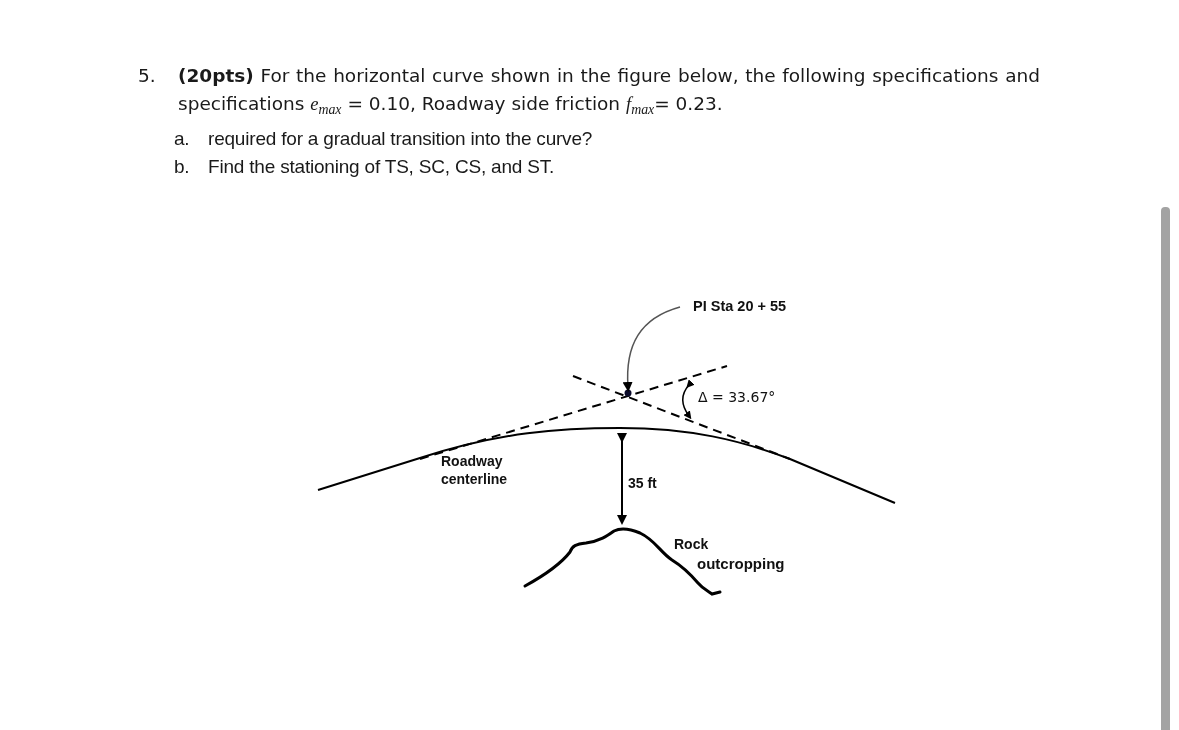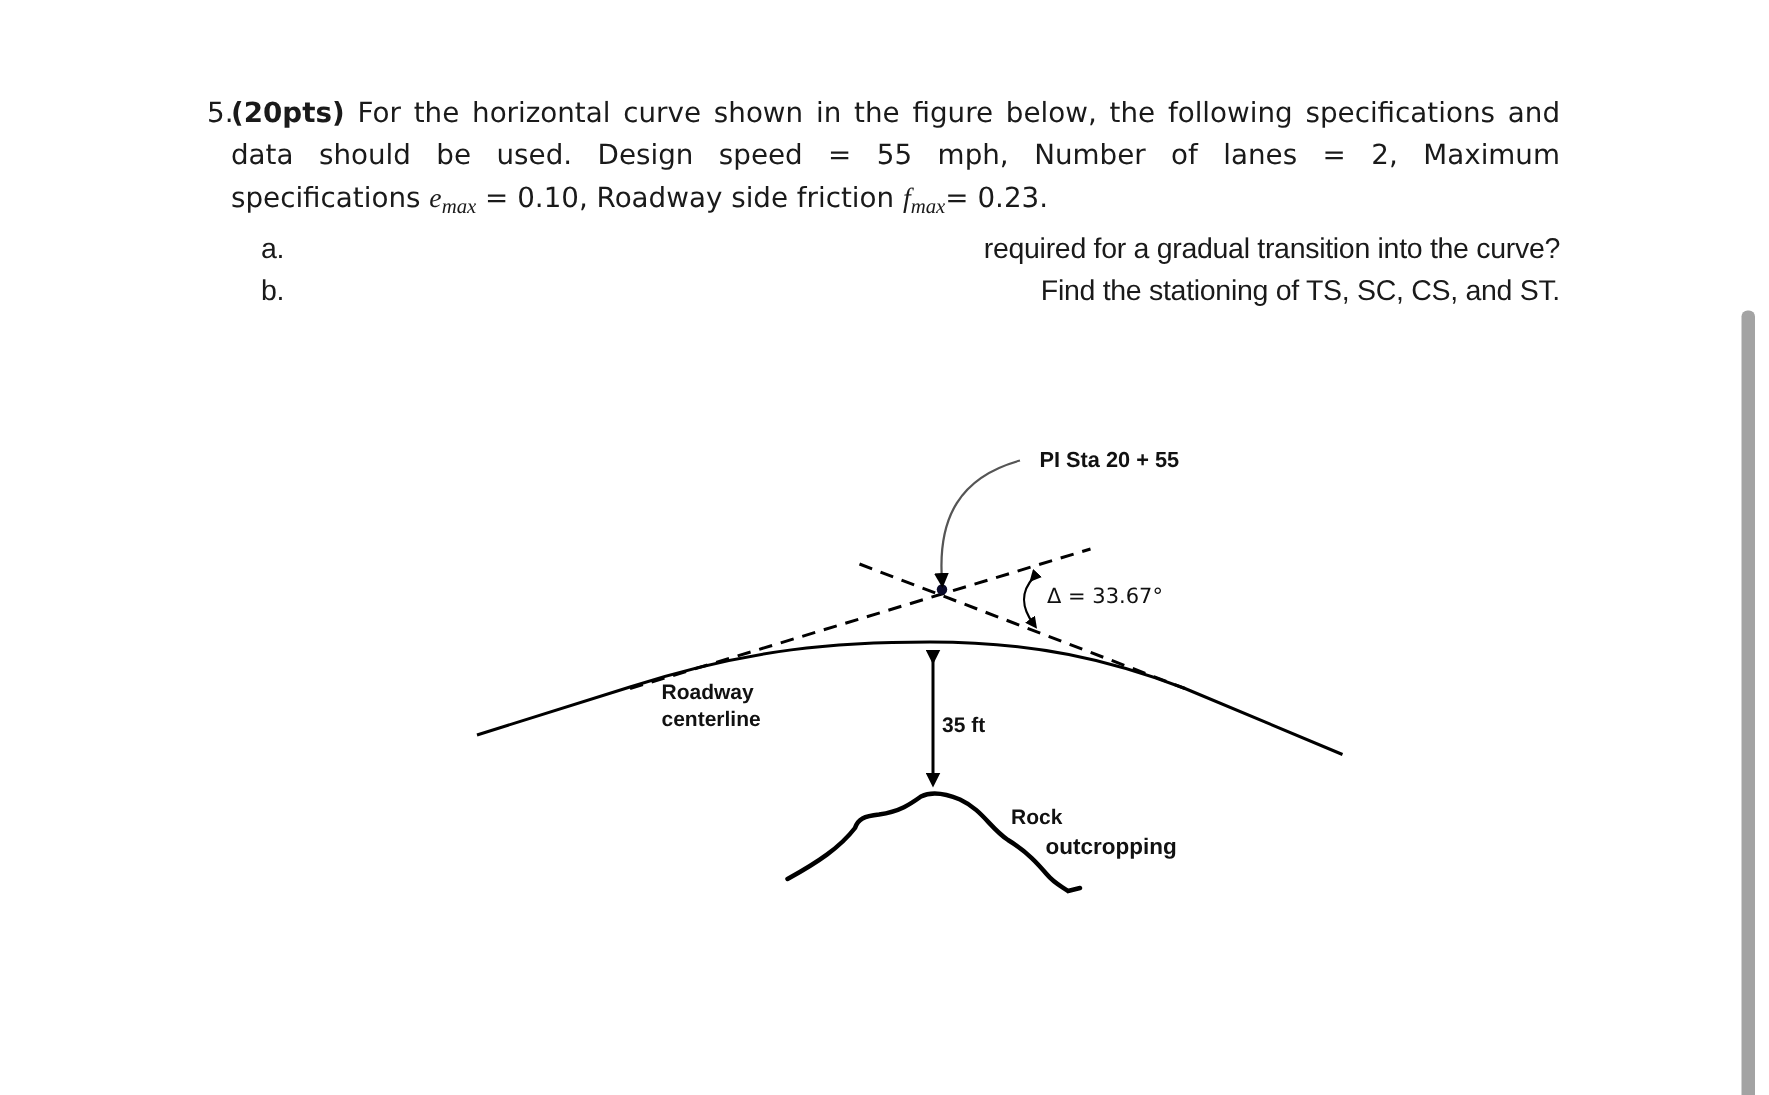--- a/index.html
+++ b/index.html
@@ -1,44 +1,41 @@
 <!DOCTYPE html>
 <html><head>
 <meta charset="utf-8">
 <style>
   html, body { margin: 0; padding: 0; background: #ffffff; }
   body { width: 1179px; height: 730px; position: relative; overflow: hidden; font-family: "Liberation Sans", sans-serif; color: #111; }
   .problem { position: absolute; left: 138px; top: 62px; width: 902px; font-family: "DejaVu Sans", sans-serif; font-size: 18.5px; line-height: 28.3px; color: #1a1a1a; }
   .line { position: relative; white-space: nowrap; }
   .justify { text-align: justify; text-align-last: justify; white-space: normal; }
   .num { position: absolute; left: 0; }
-  .body-indent { margin-left: 16px; }
+  .body-indent { margin-left: 40px; }
   .sub { margin-left: 36px; position: relative; }
   .sub-label { position: absolute; left: 0; }
-  .sub-text { margin-left: 34px; display: block; text-align: right; }
+  .sub-text { margin-left: 34px; display: block; }
   .narrow { font-family: "Liberation Sans", sans-serif; font-size: 19px; letter-spacing: -0.2px; }
   .math { font-family: Liberation Serif, serif; font-style: italic; }
   .math sub { font-size: 0.75em; vertical-align: -0.3em; }
   b { font-weight: bold; }
   svg.figure { position: absolute; left: 0; top: 0; }
   .scrollbar { position: absolute; left: 1161px; top: 207px; width: 9px; height: 523px; background: #a3a3a3; border-radius: 4px 4px 0 0; }
 </style>
 </head>
 <body>
 
 <div class="problem">
   <div class="line justify">
     <span class="num">5.</span>
     <div class="body-indent" style="text-align:justify;text-align-last:justify;">
       <b>(20pts)</b>
       <span>For the horizontal curve shown in the figure below, the following specifications and</span>
     </div>
-  </div>
-  <div class="line body-indent" style="text-align:justify;text-align-last:justify;white-space:normal;">
-    <span>data should be used. Design speed = 55 mph, Number of lanes = 2, Maximum</span>
   </div>
   <div class="line body-indent">
     <span>specifications </span><span class="math"><span>e</span><sub>max</sub></span><span> = 0.10, Roadway side friction </span><span class="math"><span>f</span><sub>max</sub></span><span>= 0.23.</span>
   </div>
   <div class="sub narrow">
     <span class="sub-label">a.</span>
     <span class="sub-text">required for a gradual transition into the curve?</span>
   </div>
   <div class="sub narrow">
     <span class="sub-label">b.</span>

